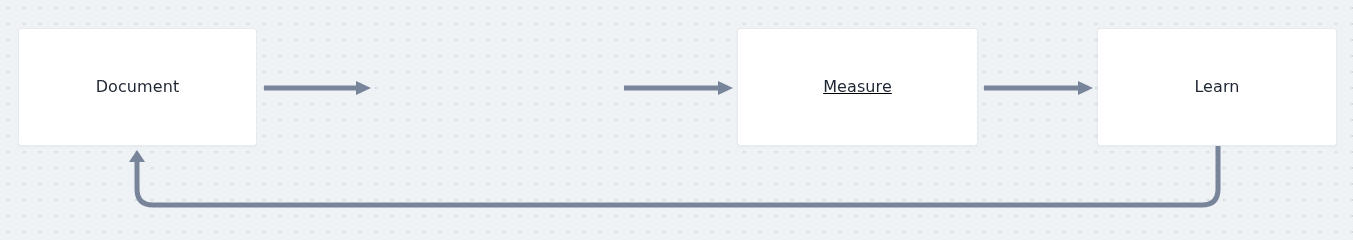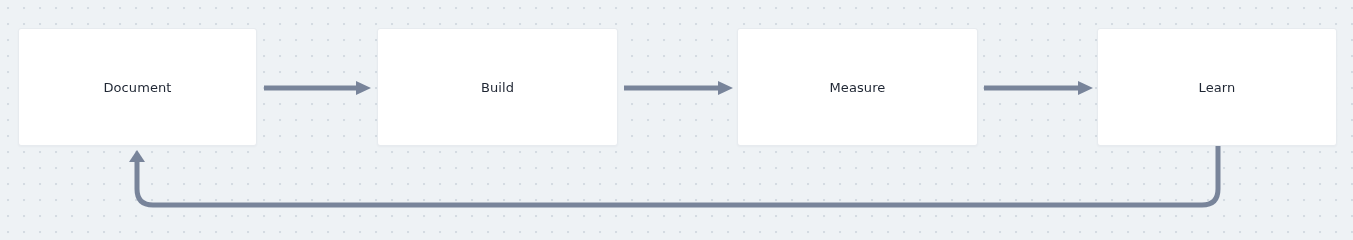--- a/index.html
+++ b/index.html
@@ -33,31 +33,31 @@
     background: #ffffff;
     border: 1px solid #e7ebef;
     border-radius: 3px;
     box-sizing: border-box;
     display: flex;
     align-items: center;
     justify-content: center;
     box-shadow: 0 1px 2px rgba(25, 40, 60, 0.035);
   }
   .node-label {
-    font-size: 13px;
+    font-size: 16px;
     line-height: 1;
     color: #1f2633;
     letter-spacing: 0.1px;
     white-space: nowrap;
     font-weight: 400;
   }
 
   #node-0 { left: 18px;   width: 239px; }
   #node-1 { left: 377px;  width: 241px; }
-  #node-2 { left: 737px;  width: 241px; }
+  #node-2 { left: 737px;  width: 241px; text-decoration: underline; }
   #node-3 { left: 1097px; width: 240px; text-align: right; }
 
   
   .connector {
     position: absolute;
     top: 80px;
     height: 16px;
   }
   .connector svg { display: block; }
 
@@ -77,23 +77,20 @@
 </style>
 </head>
 <body>
 
 <div id="canvas">
 
   <div class="node" id="node-0">
     <span class="node-label">Document</span>
   </div>
 
-  <div class="node" id="node-1">
-    <span class="node-label">Build</span>
-  </div>
 
   <div class="node" id="node-2">
     <span class="node-label">Measure</span>
   </div>
 
   <div class="node" id="node-3">
     <span class="node-label">Learn</span>
   </div>
 
   <div class="connector" id="connector-0">

